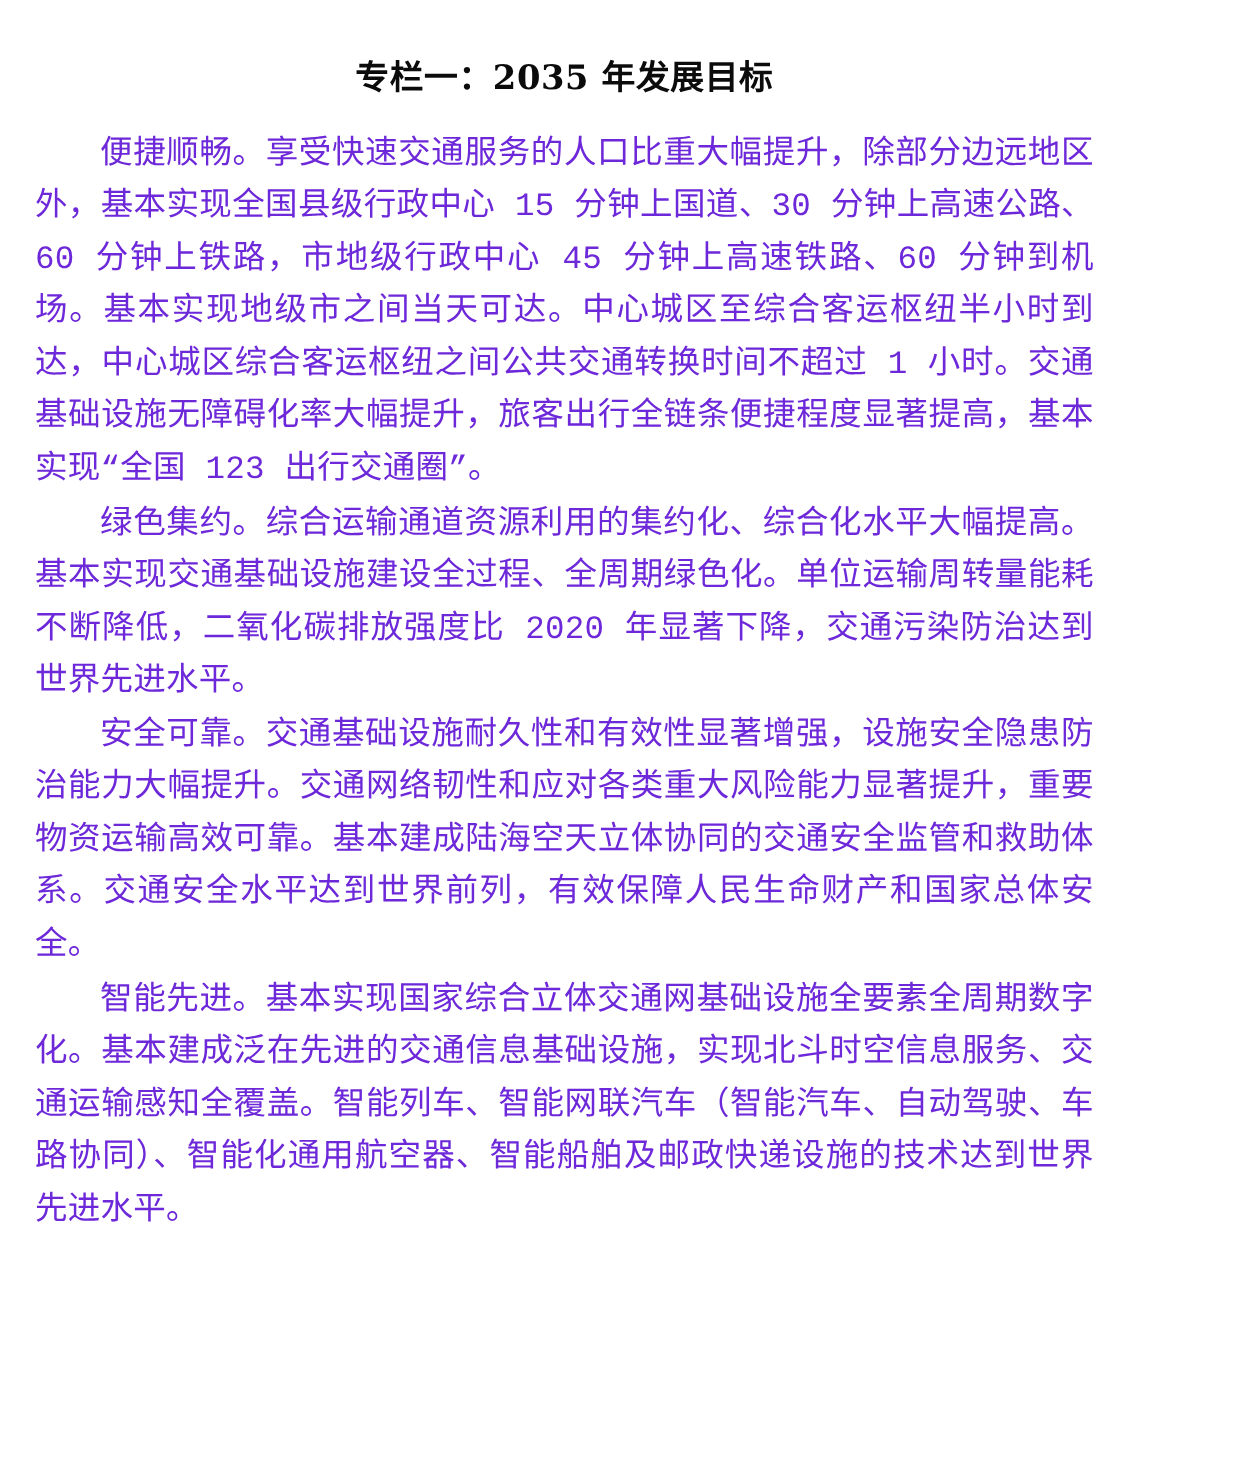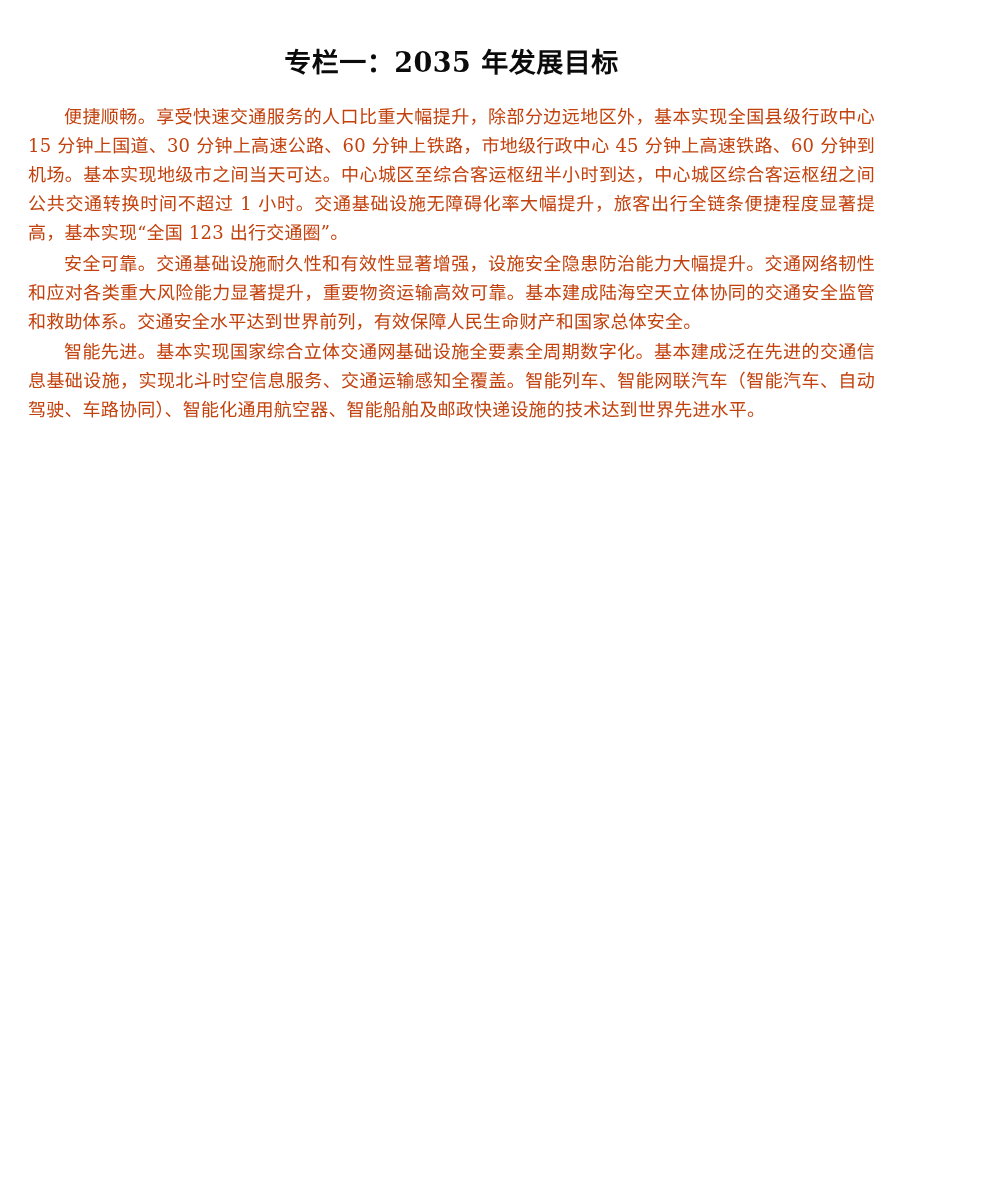--- a/index.html
+++ b/index.html
@@ -24,38 +24,40 @@
   .doc-title {
     text-align: center;
     font-size: 27px;
     font-weight: bold;
     letter-spacing: 0.5px;
     line-height: 1.4;
     margin: 6px 0 20px 0;
     color: #0b0b0b;
   }
   .body-text {
-    font-size: 18px;
+    font-size: 26px;
     line-height: 1.62;
     text-align: justify;
     text-justify: inter-ideograph;
-    color: #c2410c;
+    color: #6d28d9;
     letter-spacing: 0.2px;
+    font-family: Liberation Mono, monospace;
   }
   .para {
     margin: 0 0 1px 0;
     text-indent: 2em;
   }
 </style>
 </head>
 <body>
 
 <div class="page">
 
   <div class="doc-title">专栏一：2035 年发展目标</div>
 
   <div class="body-text">
     <p class="para">便捷顺畅。享受快速交通服务的人口比重大幅提升，除部分边远地区外，基本实现全国县级行政中心 15 分钟上国道、30 分钟上高速公路、60 分钟上铁路，市地级行政中心 45 分钟上高速铁路、60 分钟到机场。基本实现地级市之间当天可达。中心城区至综合客运枢纽半小时到达，中心城区综合客运枢纽之间公共交通转换时间不超过 1 小时。交通基础设施无障碍化率大幅提升，旅客出行全链条便捷程度显著提高，基本实现“全国 123 出行交通圈”。</p>
+    <p class="para">绿色集约。综合运输通道资源利用的集约化、综合化水平大幅提高。基本实现交通基础设施建设全过程、全周期绿色化。单位运输周转量能耗不断降低，二氧化碳排放强度比 2020 年显著下降，交通污染防治达到世界先进水平。</p>
     <p class="para">安全可靠。交通基础设施耐久性和有效性显著增强，设施安全隐患防治能力大幅提升。交通网络韧性和应对各类重大风险能力显著提升，重要物资运输高效可靠。基本建成陆海空天立体协同的交通安全监管和救助体系。交通安全水平达到世界前列，有效保障人民生命财产和国家总体安全。</p>
     <p class="para">智能先进。基本实现国家综合立体交通网基础设施全要素全周期数字化。基本建成泛在先进的交通信息基础设施，实现北斗时空信息服务、交通运输感知全覆盖。智能列车、智能网联汽车（智能汽车、自动驾驶、车路协同）、智能化通用航空器、智能船舶及邮政快递设施的技术达到世界先进水平。</p>
   </div>
 
 </div>
 
 </body></html>

